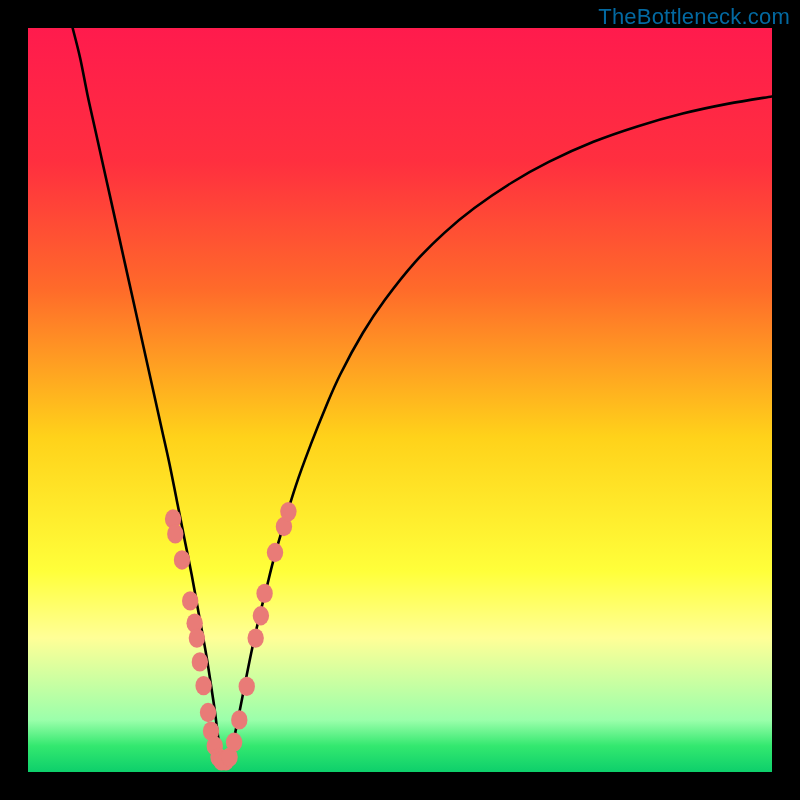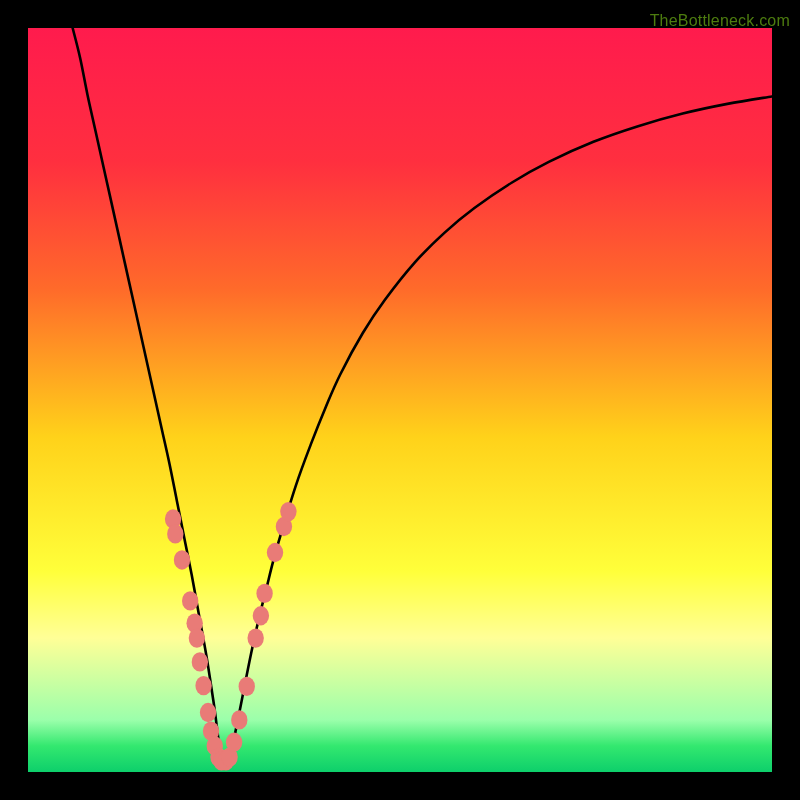--- a/index.html
+++ b/index.html
@@ -12,24 +12,24 @@
     font-family: Arial, Helvetica, sans-serif;
   }
   .stage {
     position: relative;
     width: 800px;
     height: 800px;
     background: #000;
   }
   .watermark {
     position: absolute;
-    top: 12px;
+    top: 4px;
     right: 10px;
-    color: #4d7c0f;
-    font-size: 16px;
+    color: #0369a1;
+    font-size: 22px;
     font-weight: 500;
     letter-spacing: 0.2px;
     z-index: 5;
     user-select: none;
   }
   .plot-area {
     position: absolute;
     left: 28px;
     top: 28px;
     width: 744px;

